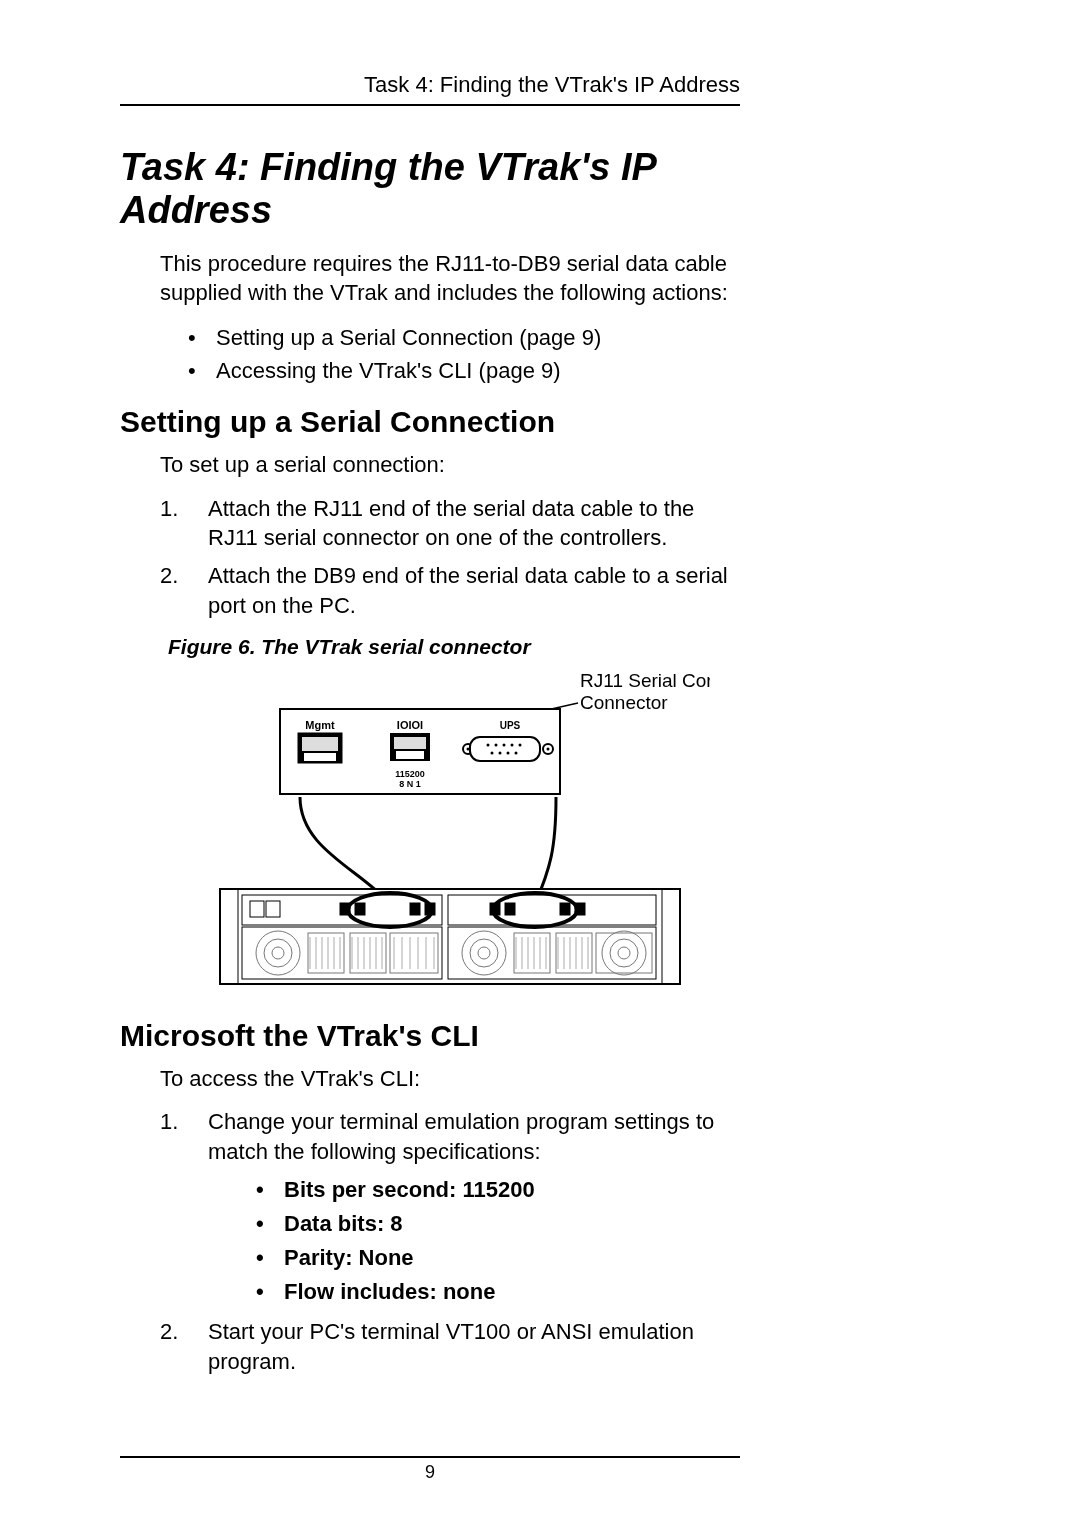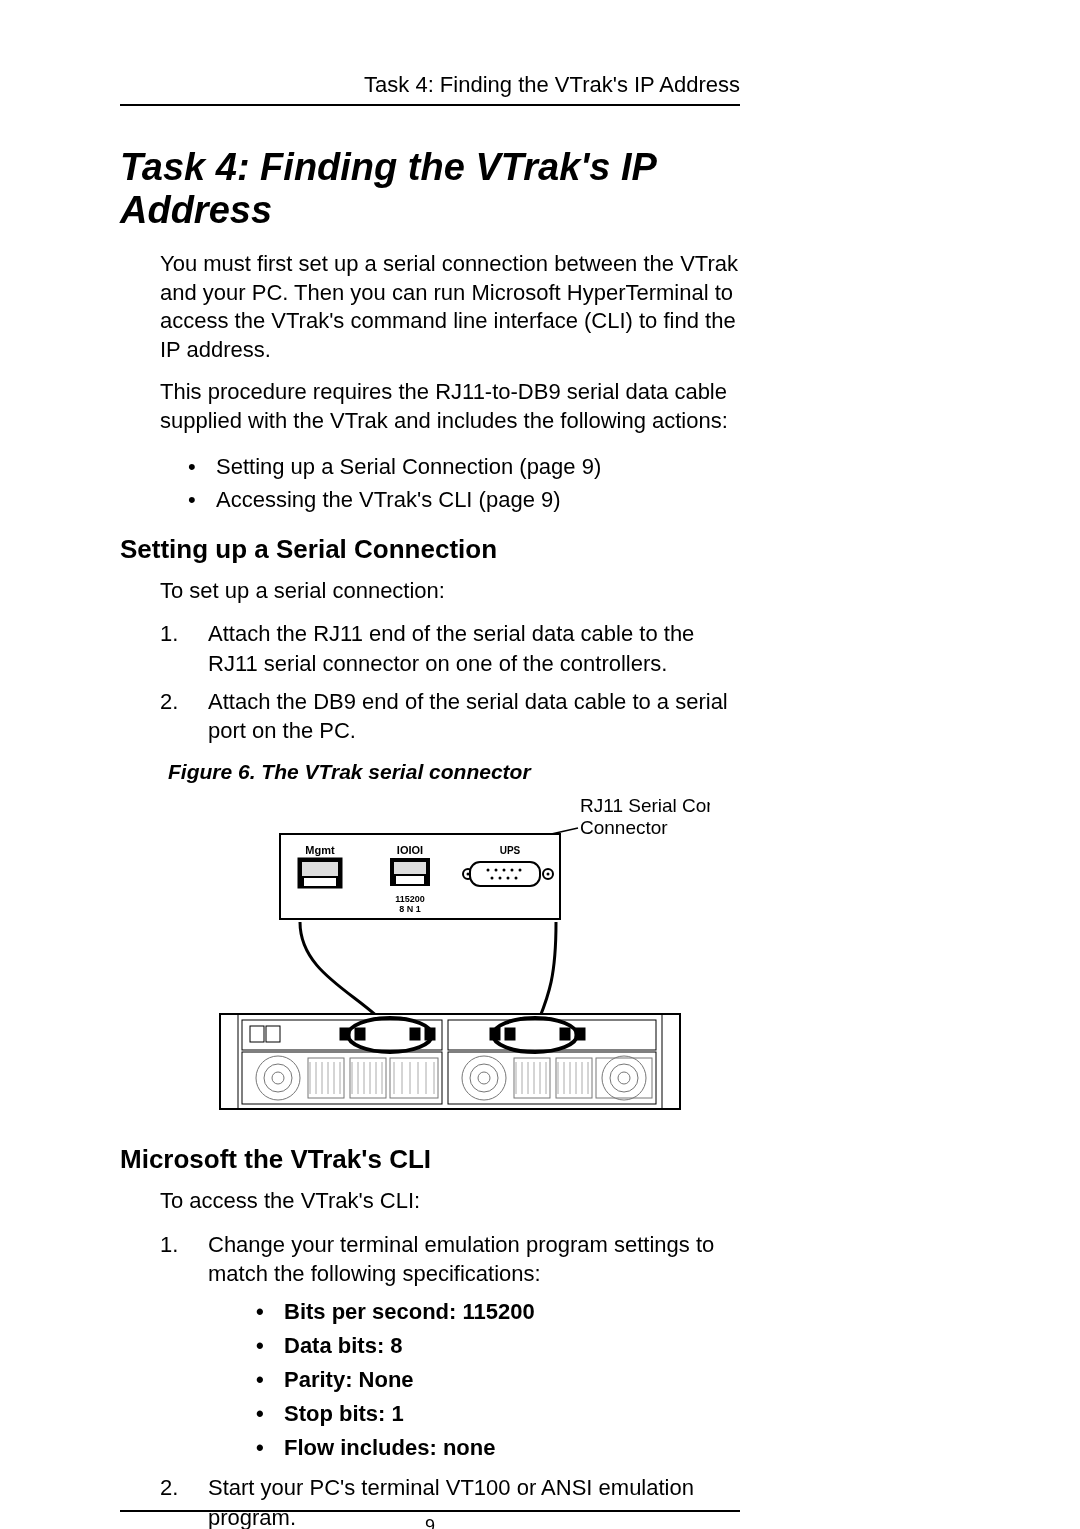--- a/index.html
+++ b/index.html
@@ -43,21 +43,21 @@
     position: relative;
     padding-left: 28px;
   }
   ul.bullets li::before {
     content: "•";
     position: absolute;
     left: 0;
     top: 0;
   }
   h2.section {
-    font-size: 26px;
+    font-size: 30px;
     font-weight: bold;
     margin: 18px 0 12px -40px;
     padding-left: 40px;
   }
   
   h2.section { margin-left: 0; padding-left: 0; }
   .body h2.section { margin-left: -40px; padding-left: 0; }
   
   .h2wrap { margin-left: -40px; }
   .h2wrap h2.section { margin-left: 0; }
@@ -125,21 +125,20 @@
 <body>
 
 <div class="page">
 
   <div class="running-head">Task 4: Finding the VTrak's IP Address</div>
 
   <h1 class="title">Task 4: Finding the VTrak's IP Address</h1>
 
   <div class="body">
 
-    <p class="para">You must first set up a serial connection between the VTrak and your PC. Then you can run Microsoft HyperTerminal to access the VTrak's command line interface (CLI) to find the IP address.</p>
     <p class="para">This procedure requires the RJ11-to-DB9 serial data cable supplied with the VTrak and includes the following actions:</p>
 
     <ul class="bullets">
       <li>Setting up a Serial Connection (page 9)</li>
       <li>Accessing the VTrak's CLI (page 9)</li>
     </ul>
 
     <div class="h2wrap">
         <h2 class="section">Setting up a Serial Connection</h2>
       </div>
@@ -293,21 +292,20 @@
 
     <p class="para">To access the VTrak's CLI:</p>
 
     <ol class="steps">
       <li>
         <span>Change your terminal emulation program settings to match the following specifications:</span>
         <ul class="specs">
           <li>Bits per second: 115200</li>
           <li>Data bits: 8</li>
           <li>Parity: None</li>
-          <li>Stop bits: 1</li>
           <li>Flow includes: none</li>
         </ul>
       </li>
       <li>Start your PC's terminal VT100 or ANSI emulation program.</li>
     </ol>
 
   </div>
 
   <div class="footer">
     <span>9</span>

